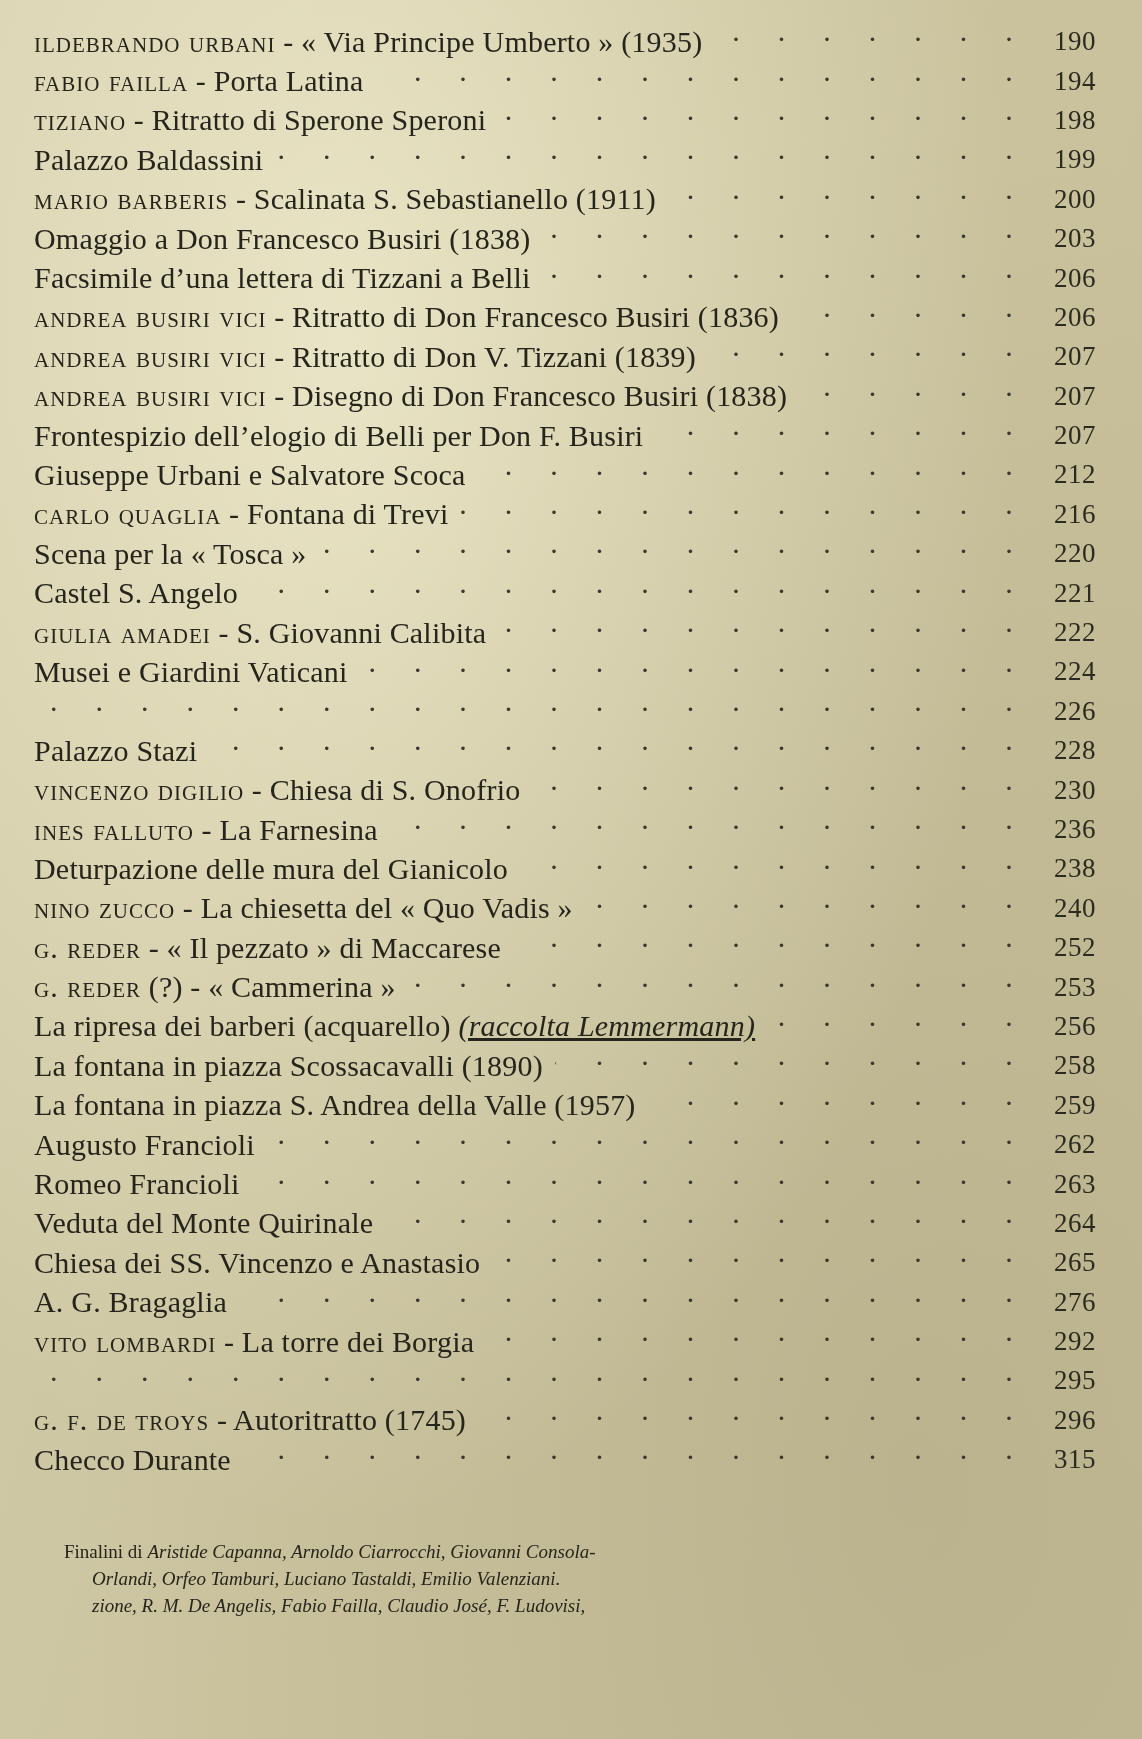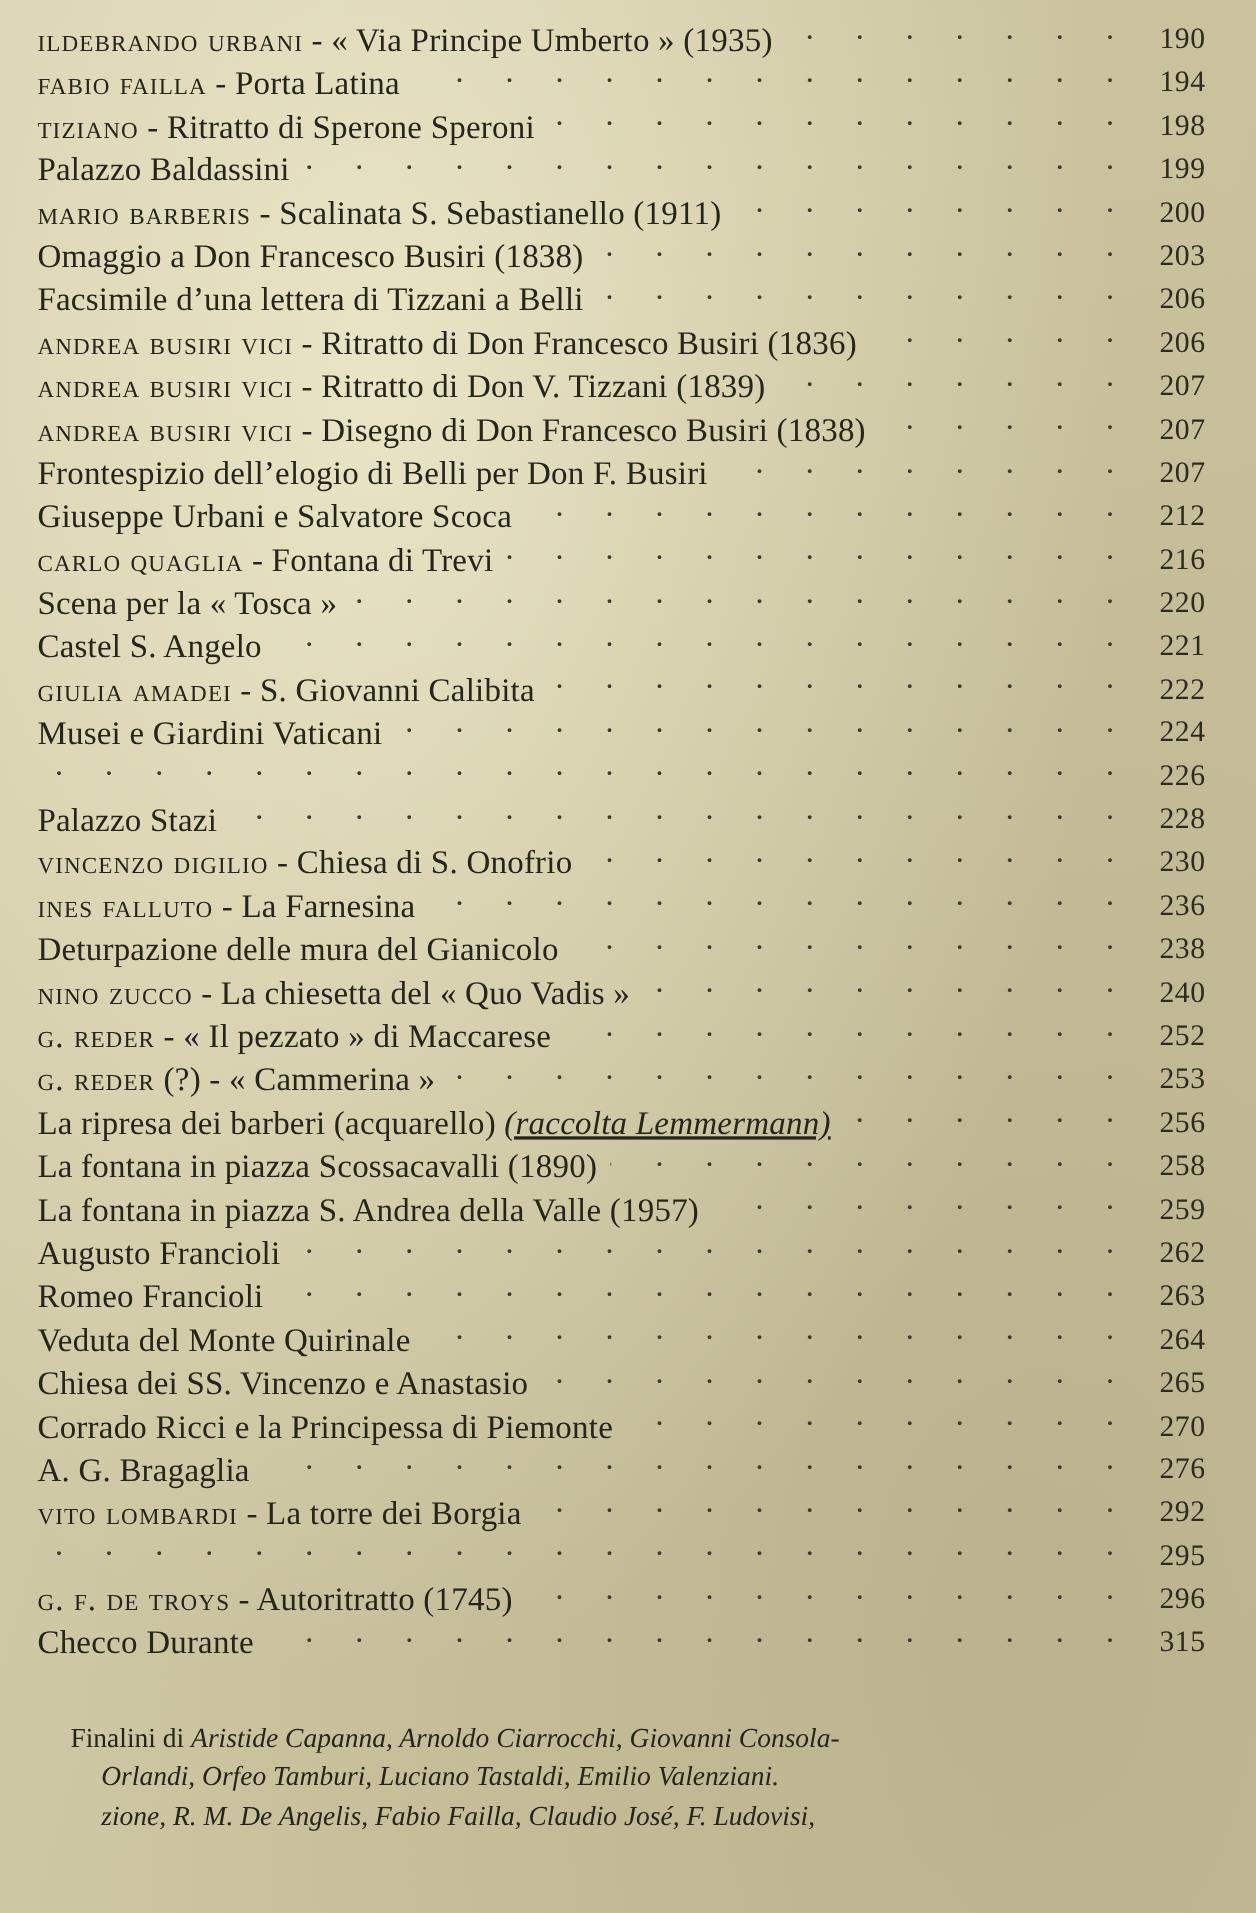--- a/index.html
+++ b/index.html
@@ -30,21 +30,21 @@
     padding: 22px 46px 0 30px;
     box-sizing: border-box;
   }
   .toc {
     list-style: none;
     margin: 0;
     padding: 0;
   }
   .entry {
     display: flex;
-    align-items: flex-start;
+    align-items: center;
     font-size: 30px;
     line-height: 1;
     height: 39.4px;
     white-space: nowrap;
     letter-spacing: 0.2px;
   }
   .title {
     flex: 0 0 auto;
     padding-left: 4px;
   }
@@ -81,22 +81,22 @@
     direction: rtl;
   }
   .pageno {
     flex: 0 0 58px;
     text-align: right;
     font-size: 27px;
     letter-spacing: 0.5px;
     color: #2c2b20;
   }
   .footnote {
-    margin-top: 44px;
-    font-size: 25px;
+    margin-top: 60px;
+    font-size: 19px;
     line-height: 1.42;
     padding: 0 8px 0 34px;
     text-indent: 0;
   }
   .footnote .cont {
     display: block;
     padding-left: 28px;
   }
   .footnote .it {
     font-style: italic;
@@ -260,25 +260,20 @@
       </li>
       <li class="entry">
         <span class="title"><span>Veduta del Monte Quirinale</span></span>
         <span class="leader"></span>
         <span class="pageno">264</span>
       </li>
       <li class="entry">
         <span class="title"><span>Chiesa dei SS. Vincenzo e Anastasio</span></span>
         <span class="leader"></span>
         <span class="pageno">265</span>
-      </li>
-      <li class="entry">
-        <span class="title"><span>Corrado Ricci e la Principessa di Piemonte</span></span>
-        <span class="leader"></span>
-        <span class="pageno">270</span>
       </li>
       <li class="entry">
         <span class="title"><span>A. G. Bragaglia</span></span>
         <span class="leader"></span>
         <span class="pageno">276</span>
       </li>
       <li class="entry">
         <span class="title"><span class="sc">Vito Lombardi</span><span> - La torre dei Borgia</span></span>
         <span class="leader"></span>
         <span class="pageno">292</span>

